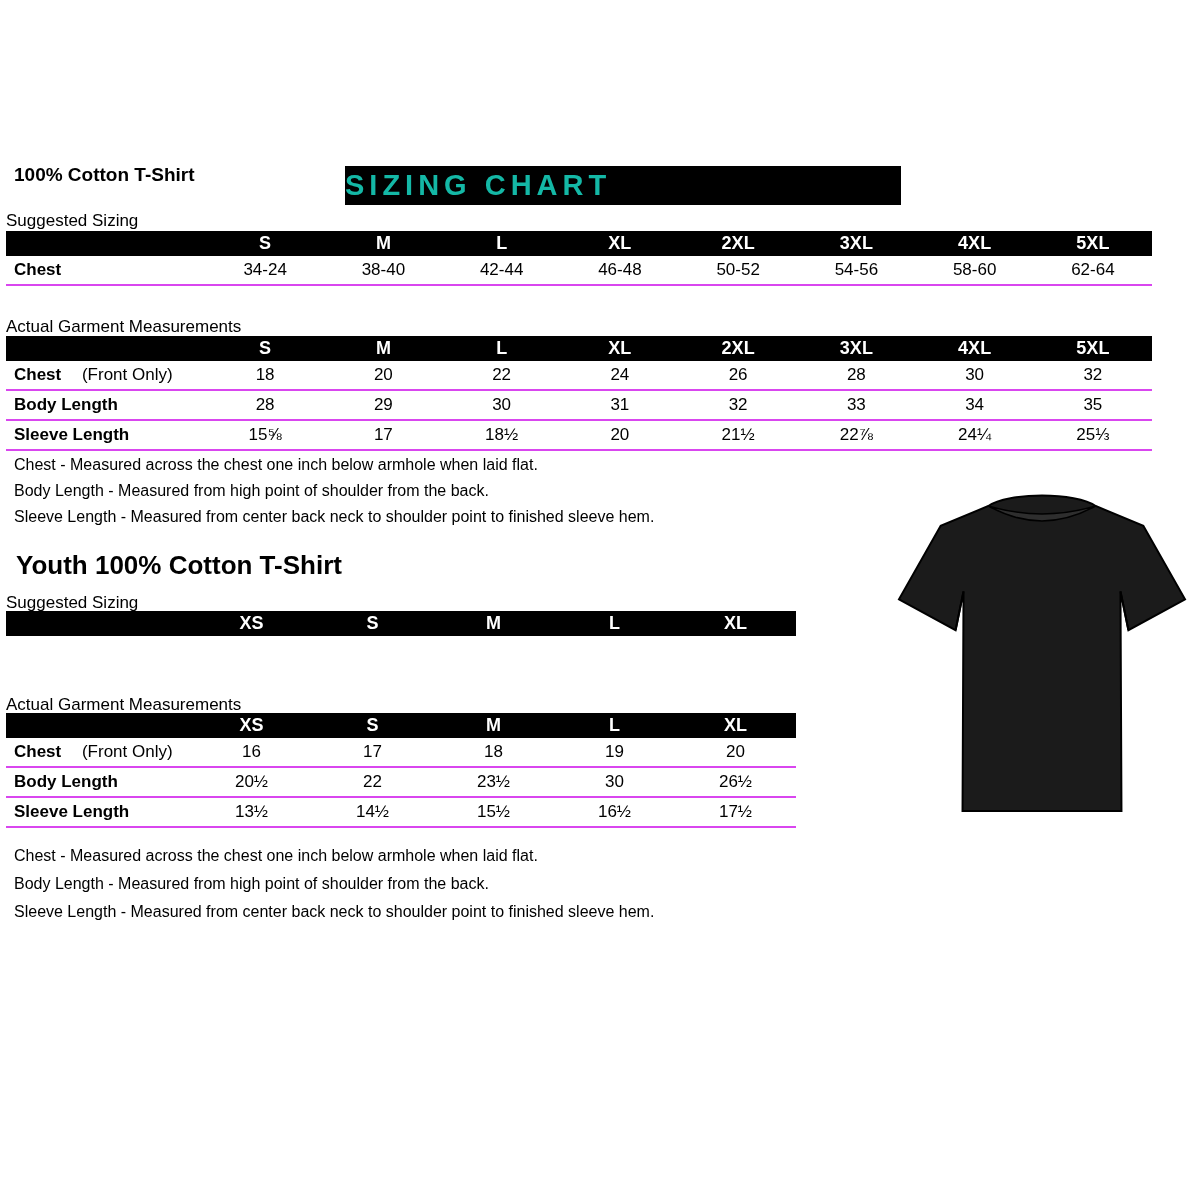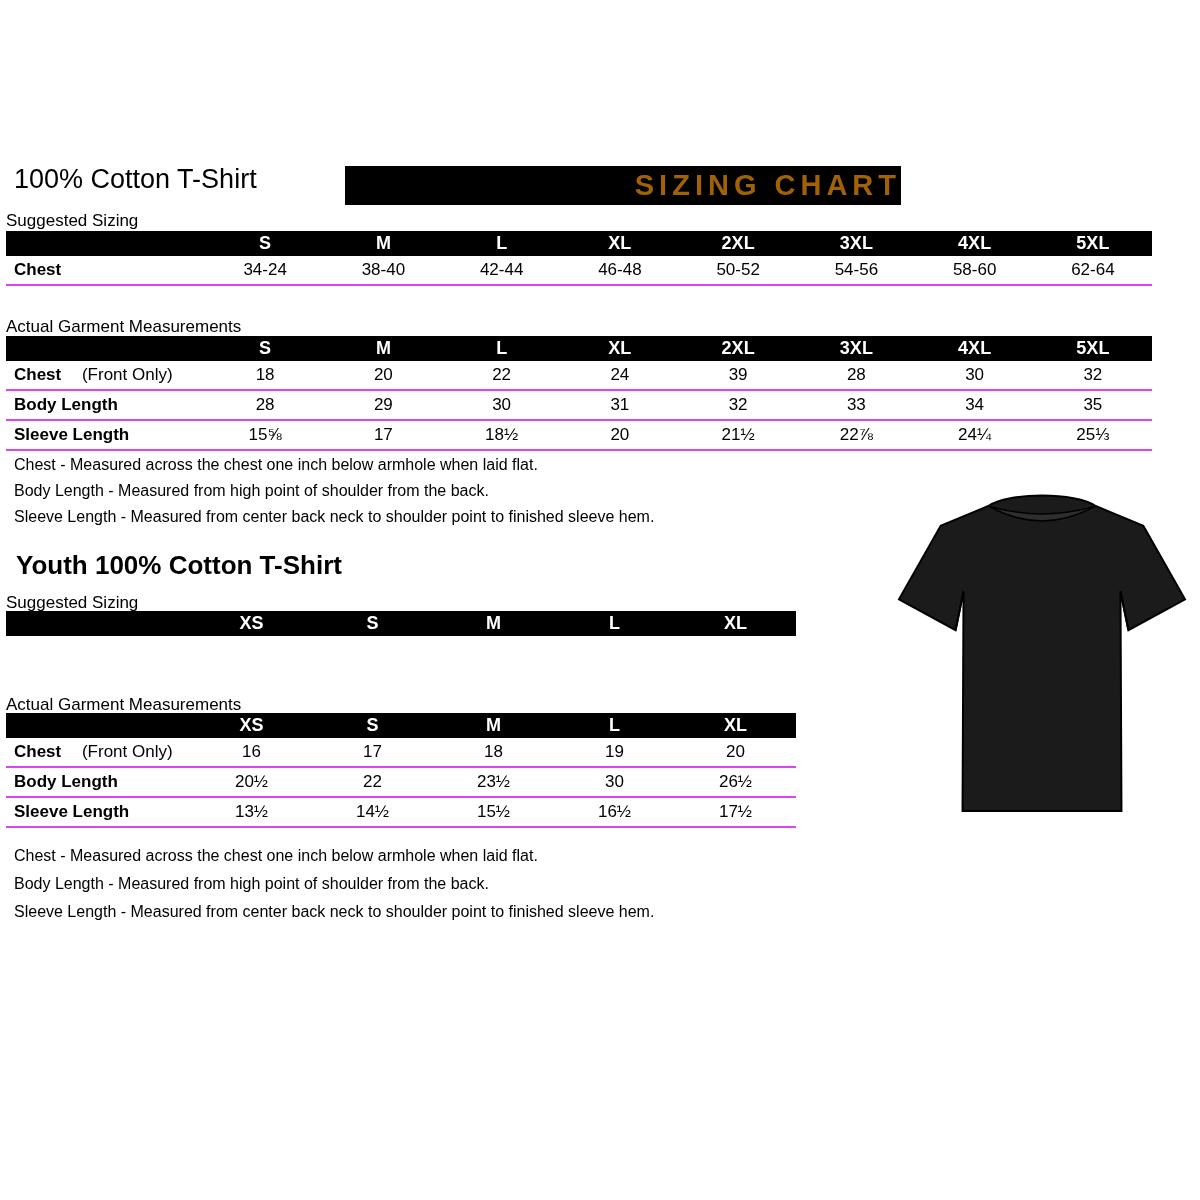--- a/index.html
+++ b/index.html
@@ -1,23 +1,23 @@
 <!DOCTYPE html>
 <html><head>
 <meta charset="utf-8">
 <style>
   html,body{margin:0;padding:0;}
   body{
     width:1200px;height:1200px;background:#ffffff;color:#000;
     font-family:"Liberation Sans", sans-serif;position:relative;overflow:hidden;
   }
   .abs{position:absolute;}
-  .page-title{font-size:27px;font-weight:400;text-align:right;}
+  .page-title{font-size:19px;font-weight:700;text-align:right;}
   .banner{
-    background:#000;color:#a16207;text-align:right;font-weight:bold;
+    background:#000;color:#14b8a6;text-align:left;font-weight:bold;
     font-size:29px;letter-spacing:5px;line-height:39px;height:39px;
   }
   .section-label{font-size:17px;}
   .youth-title{font-size:26px;font-weight:bold;}
   table.tbl{border-collapse:collapse;table-layout:fixed;}
   table.tbl th{
     background:#000;color:#fff;font-size:18px;font-weight:bold;
     height:25px;padding:0;text-align:center;
   }
   table.tbl td{
@@ -103,21 +103,21 @@
       <th>3XL</th>
       <th>4XL</th>
       <th>5XL</th>
     </tr>
     <tr>
       <td class="lbl"><span>Chest</span><span class="suffix"> (Front Only)</span></td>
       <td>18</td>
       <td>20</td>
       <td>22</td>
       <td>24</td>
-      <td>39</td>
+      <td>26</td>
       <td>28</td>
       <td>30</td>
       <td>32</td>
     </tr>
     <tr>
       <td class="lbl">Body Length</td>
       <td>28</td>
       <td>29</td>
       <td>30</td>
       <td>31</td>

